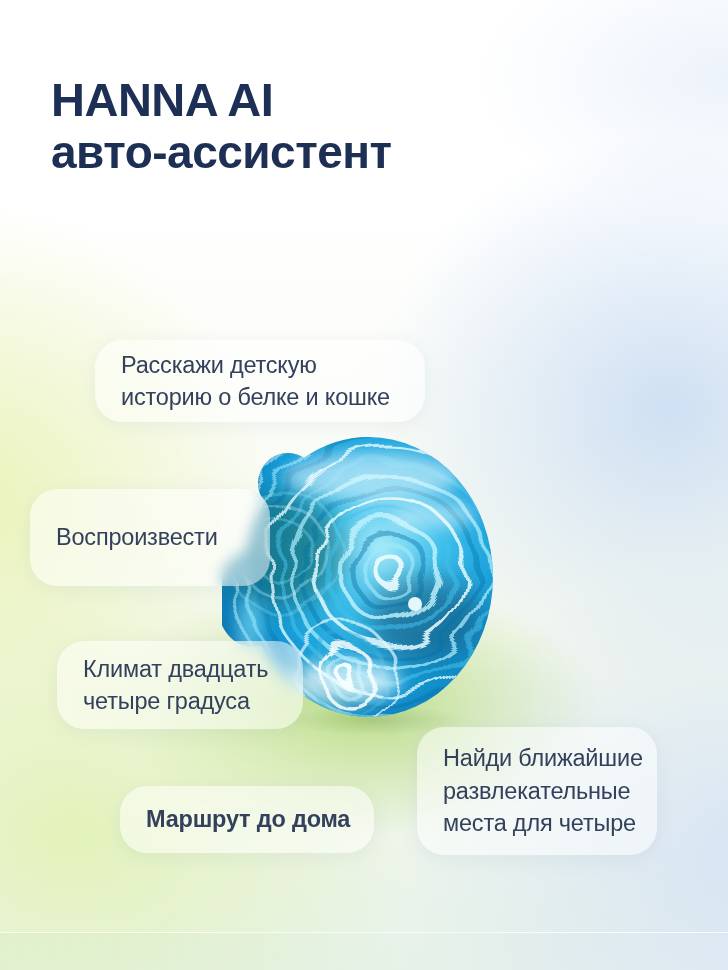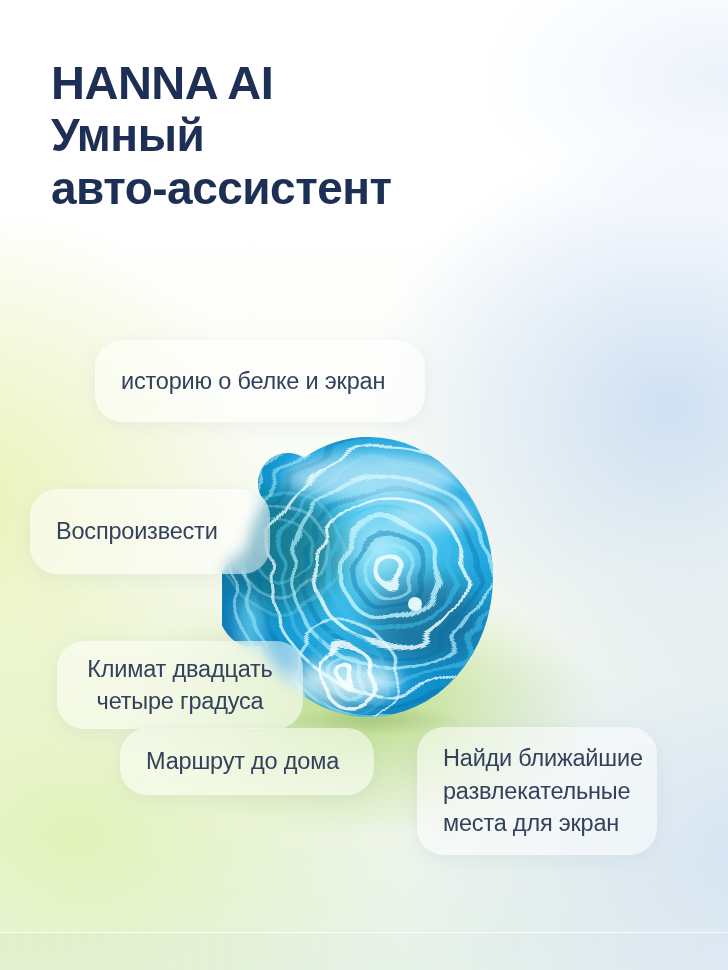--- a/index.html
+++ b/index.html
@@ -24,21 +24,21 @@
   }
   
   .bottom-band{
     position:absolute;left:0;top:932px;width:728px;height:38px;
     background:linear-gradient(90deg, rgba(216,236,196,0.40), rgba(229,240,230,0.30) 55%, rgba(219,231,246,0.40));
     border-top:1px solid rgba(255,255,255,0.75);
   }
 
   
   .title-block{
-    position:absolute;left:51px;top:57px;z-index:3;
+    position:absolute;left:51px;top:74px;z-index:3;
     color:#1d2f55;
   }
   .brand{
     margin:0;
     font-size:47px;font-weight:700;line-height:52px;letter-spacing:-0.5px;
     color:#1d2f55;
   }
   .subtitle-line{
     font-size:46px;font-weight:700;line-height:53px;letter-spacing:-0.5px;
     color:#1d2f55;
@@ -65,36 +65,35 @@
     -webkit-backdrop-filter:blur(7px);
     box-shadow:0 4px 18px rgba(110,140,165,0.10);
   }
   .bubble .ln{
     display:block;
     font-size:23.5px;line-height:32.5px;letter-spacing:-0.2px;
     color:#33415c;white-space:nowrap;
   }
   #bubble-story      {left:95px;  top:340px; width:330px; height:82px;}
   #bubble-screen-on  {left:449px; top:394px; width:224px; height:68px;}
-  #bubble-music      {left:30px;  top:489px; width:240px; height:85px;gap:6px;}
+  #bubble-music      {left:30px;  top:489px; width:240px; height:97px;gap:6px;}
   #bubble-reminder   {left:479px; top:550px; width:226px; height:118px;}
-  #bubble-climate    {left:57px;  top:641px; width:246px; height:88px;align-items:center;}
-  #bubble-route-home {left:120px; top:728px; width:254px; height:67px;}
+  #bubble-climate    {left:57px;  top:641px; width:246px; height:88px;}
+  #bubble-route-home {left:120px; top:786px; width:254px; height:67px;font-weight:bold;}
   #bubble-kids-places{left:417px; top:727px; width:240px; height:128px;}
 </style>
 </head>
 <body>
 
 <div class="stage">
 
   <div class="bottom-band"></div>
 
   <div class="title-block">
     <h1 class="brand">HANNA AI</h1>
-    <div class="subtitle-line">Умный</div>
     <div class="subtitle-line">авто-ассистент</div>
   </div>
 
   <div class="orb-shadow"></div>
 
   <div class="orb-wrap">
     <svg viewBox="0 0 274 292" aria-hidden="true">
       <defs>
         <radialGradient id="gBase" cx="0.58" cy="0.40" r="0.78">
           <stop offset="0" stop-color="#a6e9f9"></stop>
@@ -150,37 +149,38 @@
         <ellipse cx="150" cy="46" rx="88" ry="24" fill="#ffffff" opacity="0.50" filter="url(#fBlur8)"></ellipse>
         <ellipse cx="212" cy="84" rx="42" ry="14" fill="#ffffff" opacity="0.45" filter="url(#fBlur8)"></ellipse>
         <ellipse cx="124" cy="250" rx="54" ry="20" fill="#f6ffff" opacity="0.70" filter="url(#fBlur8)"></ellipse>
         <ellipse cx="28" cy="196" rx="12" ry="34" fill="#8feaff" opacity="0.55" filter="url(#fBlur8)"></ellipse>
         <circle cx="193" cy="173" r="7" fill="#eefeff" opacity="0.95"></circle>
       </g>
     </svg>
   </div>
 
   <div class="bubble" id="bubble-story">
-    <span class="ln">историю о белке и экран</span>
+    <span class="ln">Расскажи детскую</span>
+    <span class="ln">историю о белке и кошке</span>
   </div>
 
 
   <div class="bubble" id="bubble-music">
     <span class="ln">Воспроизвести</span>
   </div>
 
 
   <div class="bubble" id="bubble-climate">
     <span class="ln">Климат двадцать</span>
     <span class="ln">четыре градуса</span>
   </div>
 
   <div class="bubble" id="bubble-route-home">
     <span class="ln">Маршрут до дома</span>
   </div>
 
   <div class="bubble" id="bubble-kids-places">
     <span class="ln">Найди ближайшие</span>
     <span class="ln">развлекательные</span>
-    <span class="ln">места для экран</span>
+    <span class="ln">места для четыре</span>
   </div>
 
 </div>
 
 </body></html>

